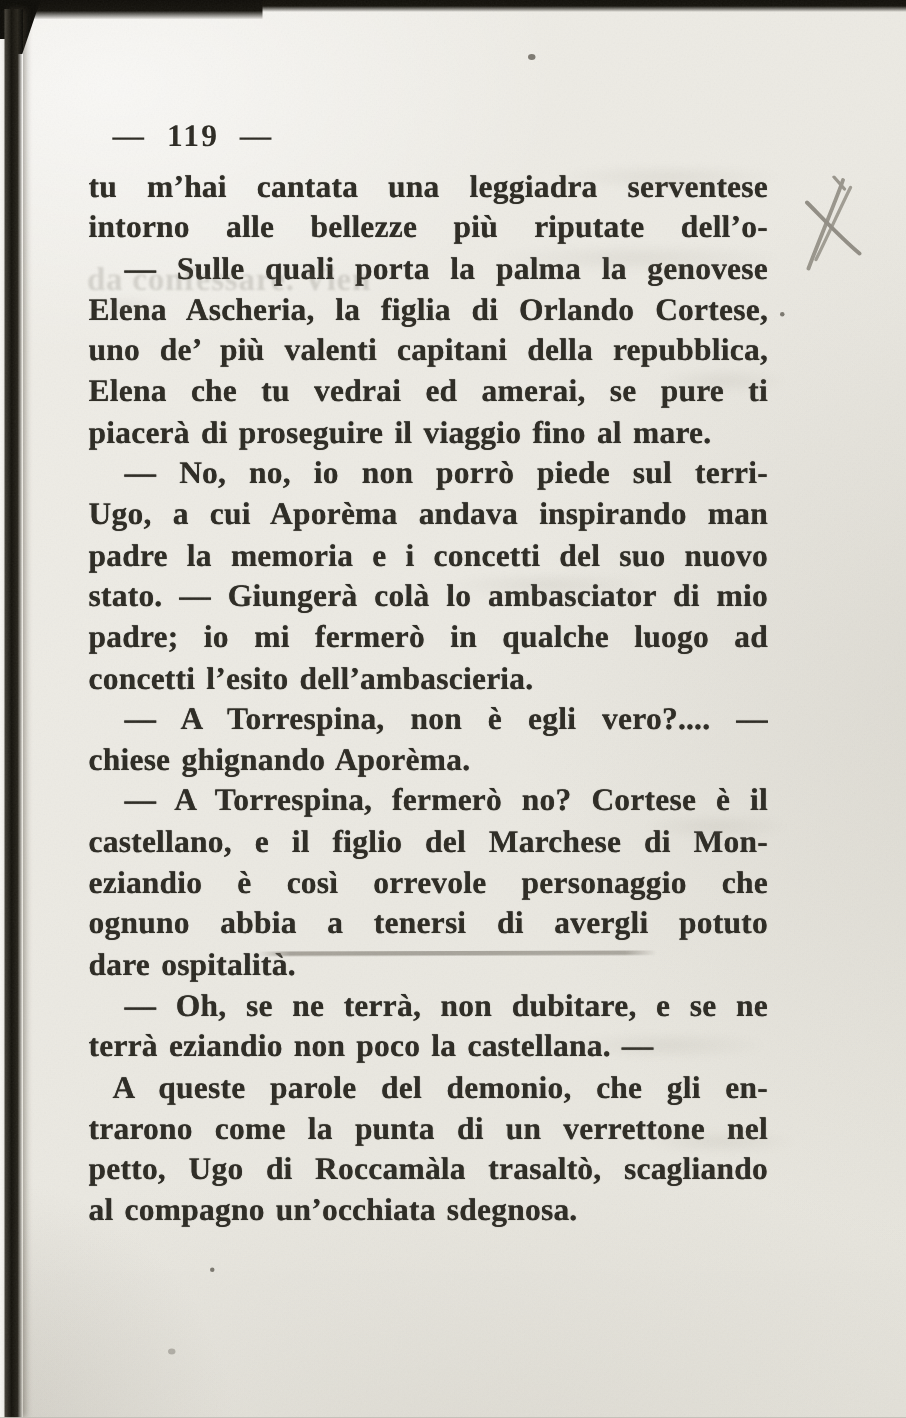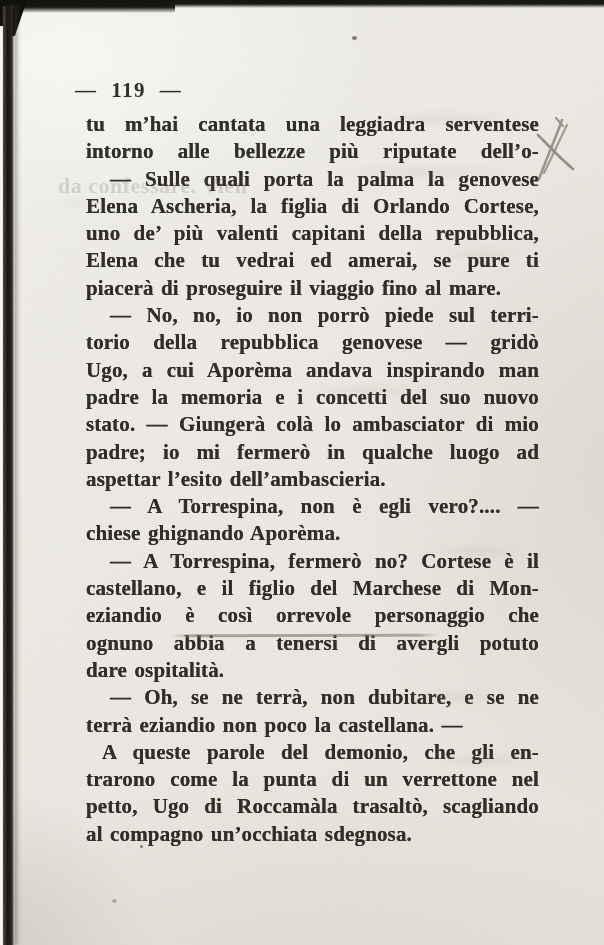--- a/index.html
+++ b/index.html
@@ -28,21 +28,21 @@
   .edge-left-dark{position:absolute;top:6px;bottom:0;left:3px;width:12px;
     background:linear-gradient(to right,#47433a 0%,#14120c 38%,#27241c 72%,rgba(39,36,28,0) 100%);
     box-shadow:2px 0 4px rgba(70,64,52,.45);}
 
   
   .page-header{position:absolute;top:78px;left:75px;width:453px;height:27px;
     text-align:left;font-size:21px;font-weight:bold;color:#2c2a23;
     letter-spacing:1.5px;word-spacing:7px;}
 
   
-  .text-block{position:absolute;top:111px;left:86px;width:453px;color:#2c2a23;
+  .text-block{position:absolute;top:111px;left:59px;width:453px;color:#2c2a23;
     font-size:21px;font-weight:bold;letter-spacing:.15px;word-spacing:2px;}
   .line{height:27.3px;line-height:27.3px;text-align:justify;text-align-last:justify;
     overflow:hidden;white-space:nowrap;text-shadow:0 0 .5px rgba(44,42,35,.85);}
   .line.last{text-align-last:left;}
   .line.ind-dialogue{padding-left:24px;}
   .line.ind-narrative{padding-left:16px;}
 
   
   .pencil-x{position:absolute;left:531px;top:117px;width:52px;height:68px;opacity:.85;}
   .pencil-underline{position:absolute;left:172px;top:634px;width:266px;height:2.5px;
@@ -70,26 +70,25 @@
 
   <div class="text-block">
       <div class="line ind-none">tu m’hai cantata una leggiadra serventese</div>
       <div class="line">intorno alle bellezze più riputate dell’o-</div>
       <div class="line ind-dialogue">— Sulle quali porta la palma la genovese</div>
       <div class="line">Elena Ascheria, la figlia di Orlando Cortese,</div>
       <div class="line">uno de’ più valenti capitani della repubblica,</div>
       <div class="line">Elena che tu vedrai ed amerai, se pure ti</div>
       <div class="line last">piacerà di proseguire il viaggio fino al mare.</div>
       <div class="line ind-dialogue">— No, no, io non porrò piede sul terri-</div>
-      <div class="line">torio della repubblica genovese — gridò</div>
       <div class="line">Ugo, a cui Aporèma andava inspirando man</div>
       <div class="line">padre la memoria e i concetti del suo nuovo</div>
       <div class="line">stato. — Giungerà colà lo ambasciator di mio</div>
       <div class="line">padre; io mi fermerò in qualche luogo ad</div>
-      <div class="line last">aspettar l’esito dell’ambascieria.</div>
+      <div class="line last">concetti l’esito dell’ambascieria.</div>
       <div class="line ind-dialogue">— A Torrespina, non è egli vero?.... —</div>
       <div class="line last">chiese ghignando Aporèma.</div>
       <div class="line ind-dialogue">— A Torrespina, fermerò no? Cortese è il</div>
       <div class="line">castellano, e il figlio del Marchese di Mon-</div>
       <div class="line">eziandio è così orrevole personaggio che</div>
       <div class="line">ognuno abbia a tenersi di avergli potuto</div>
       <div class="line last">dare ospitalità.</div>
       <div class="line ind-dialogue">— Oh, se ne terrà, non dubitare, e se ne</div>
       <div class="line last">terrà eziandio non poco la castellana. —</div>
       <div class="line ind-narrative">A queste parole del demonio, che gli en-</div>

